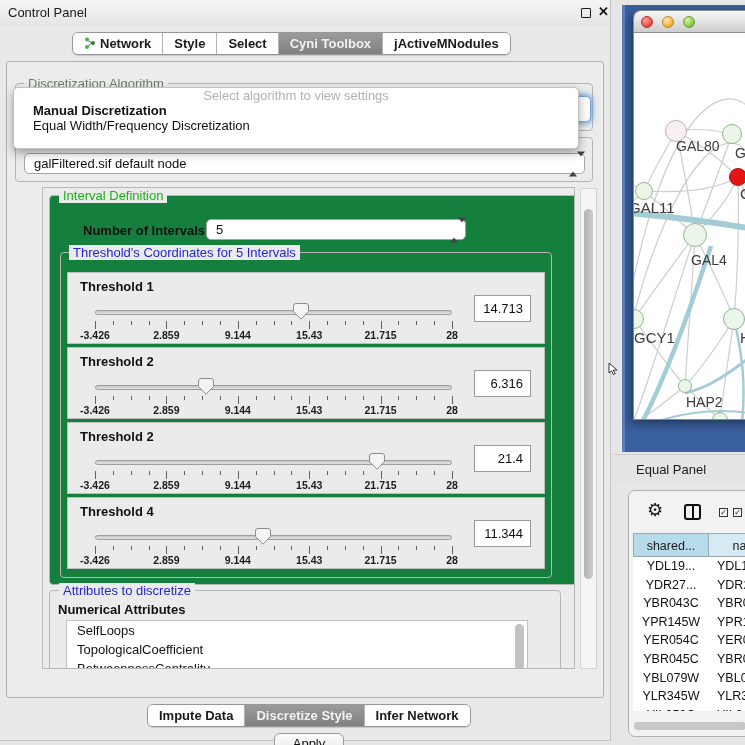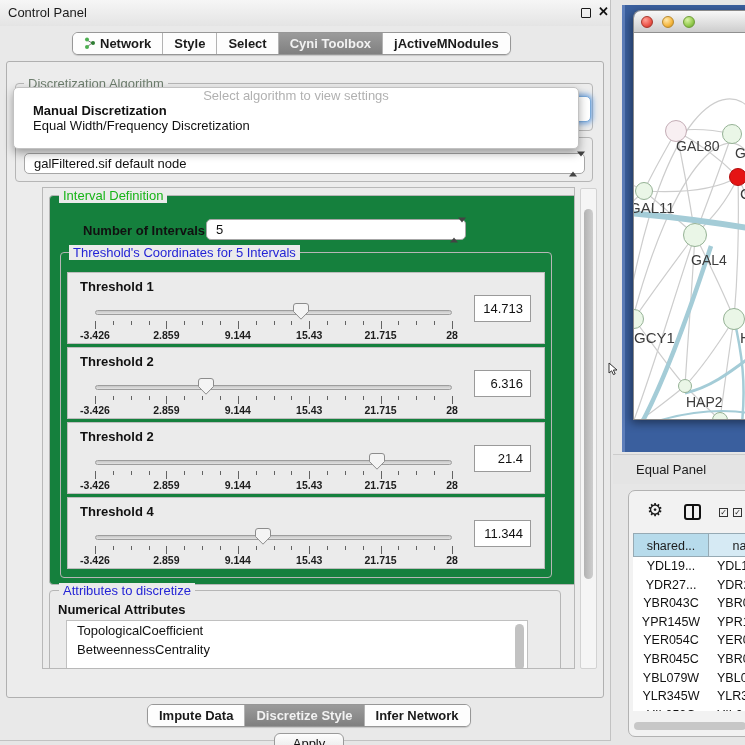--- a/index.html
+++ b/index.html
@@ -380,20 +380,21 @@
               </div>
               <div class="th-value">11.344</div>
             </div>
           </div>
       </div>
 
       <div class="group" id="attr-group">
         <span class="group-title">Attributes to discretize</span>
         <span id="attr-sub">Numerical Attributes</span>
         <div id="attr-list">
+          <div class="attr-item">SelfLoops</div>
             <div class="attr-item">TopologicalCoefficient</div>
             <div class="attr-item">BetweennessCentrality</div>
             <div id="attr-sb"></div>
         </div>
       </div>
     </div>
 
     <div id="vscroll" style="left:573px; top:126px;">
       <div id="vthumb"></div>
     </div>

